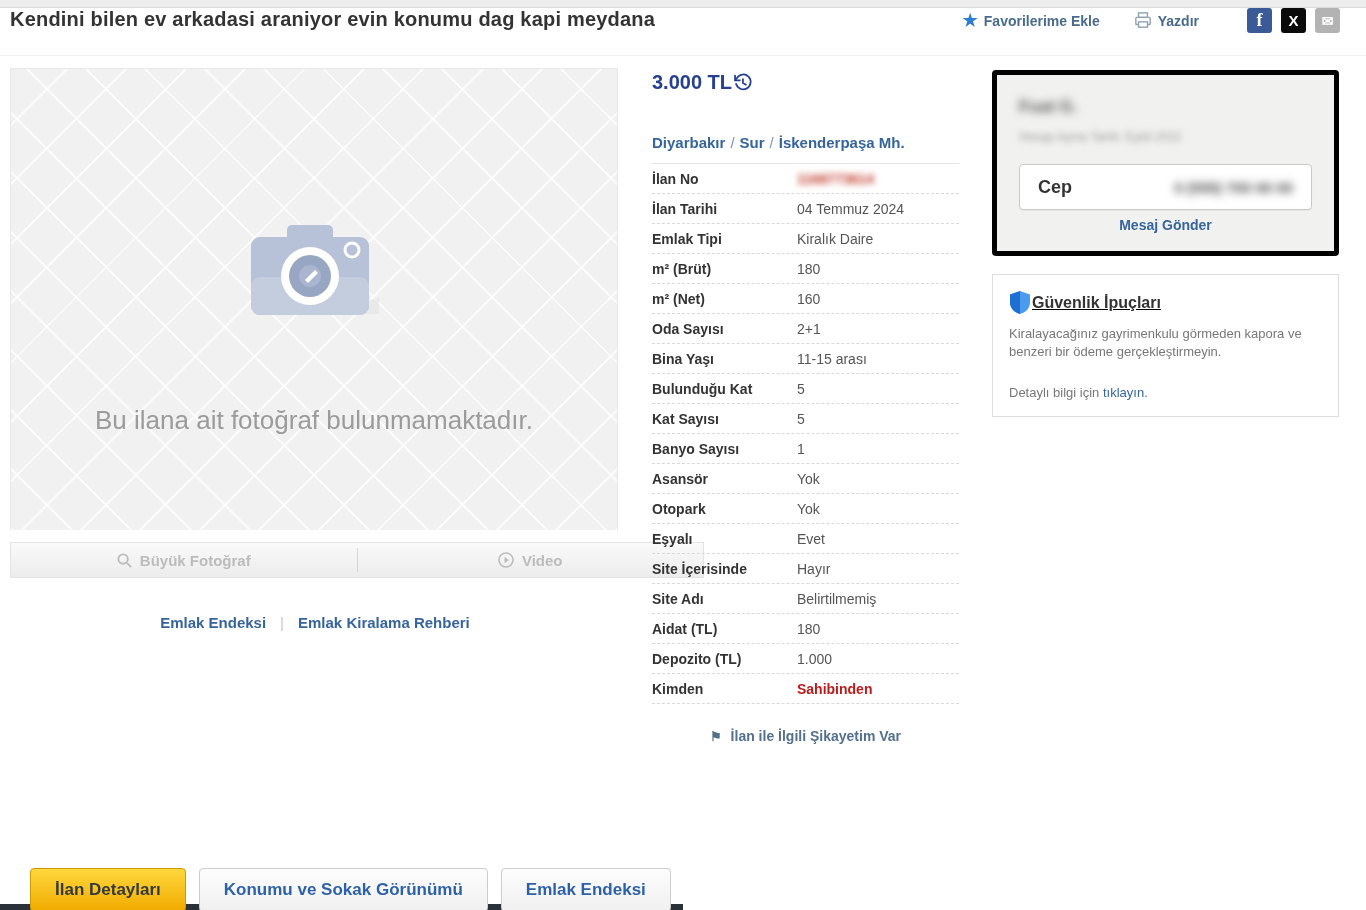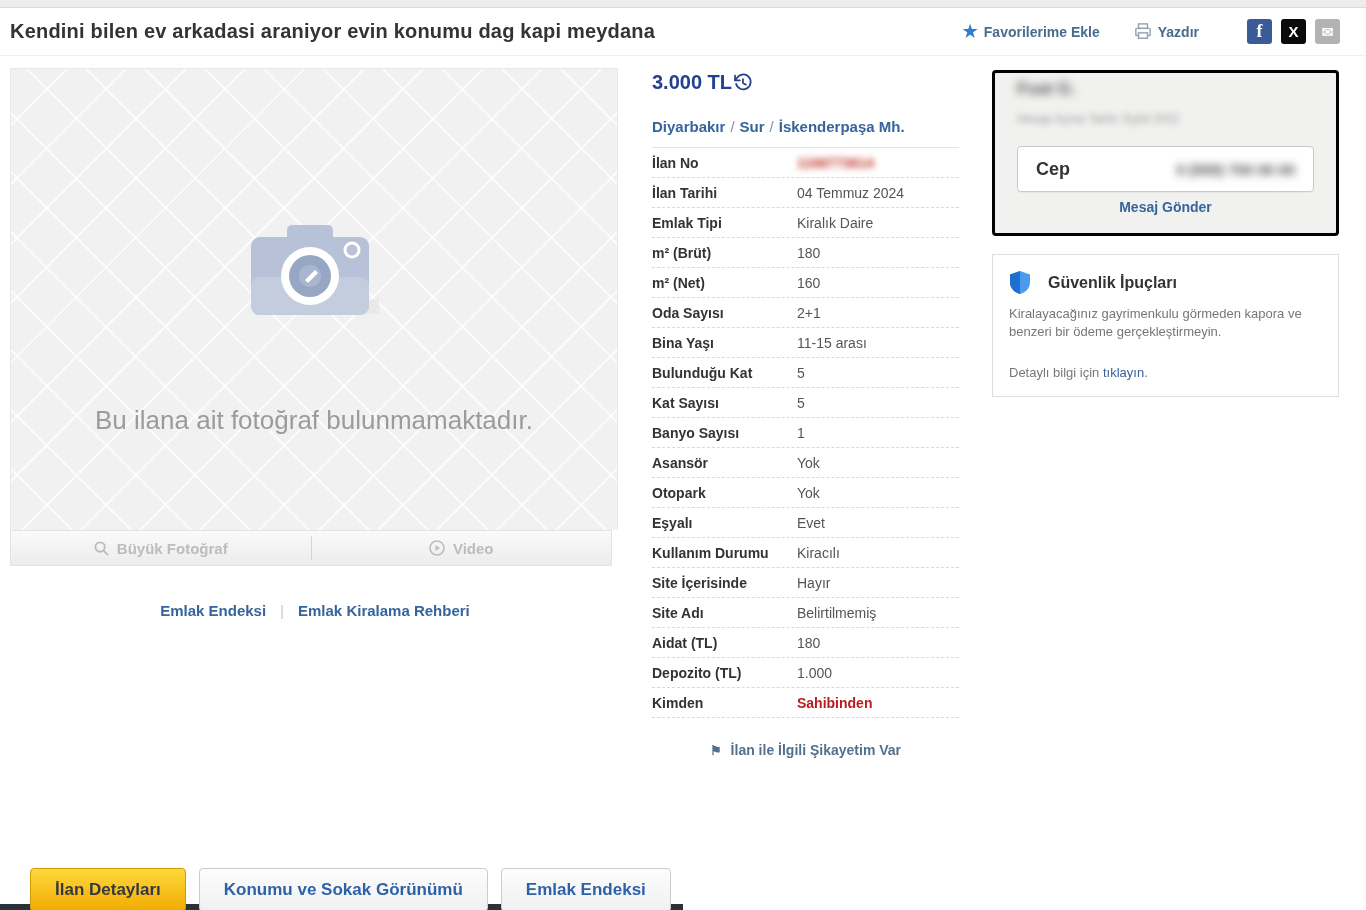--- a/index.html
+++ b/index.html
@@ -6,21 +6,21 @@
   html,body { background:#fff; }
   body { font-family:"Liberation Sans", sans-serif; }
   .screen { position:relative; width:1366px; height:910px; background:#fff; overflow:hidden; }
 
   
   .top-strip { position:absolute; top:0; left:0; width:1366px; height:8px;
                background:#ededed; border-bottom:1px solid #dcdcdc; }
 
   
   header { position:absolute; top:8px; left:0; width:1366px; height:48px;
-           display:flex; align-items:center; justify-content:space-between;
+           display:flex; align-items:flex-start; justify-content:space-between;
            padding:0 26px 0 10px; border-bottom:1px solid #f0f0f0; }
   h1.title { font-size:20px; font-weight:bold; color:#333; letter-spacing:.2px; }
   .header-actions { display:flex; align-items:center; gap:34px; }
   .action { display:flex; align-items:center; gap:6px; font-size:14px; font-weight:600;
             color:#4a6b8c; cursor:pointer; text-decoration:none; }
   .star { color:#2d7ecf; font-size:17px; line-height:1; }
   .social { display:flex; align-items:center; gap:9px; margin-left:14px; }
   .tile { width:25px; height:25px; border-radius:3px; display:flex; align-items:center;
           justify-content:center; color:#fff; font-weight:bold; cursor:pointer; text-decoration:none; }
   .tile.fb { background:#3a5a98; font-family:"Liberation Serif", serif; font-size:18px; }
@@ -30,63 +30,63 @@
   
   .gallery { position:absolute; top:68px; left:10px; width:610px; }
   .photo-box { position:relative; width:608px; height:462px; border:1px solid #e8e8e8; border-bottom:none;
      background:
        repeating-linear-gradient(45deg,  rgba(255,255,255,.75) 0 2px, rgba(255,255,255,0) 2px 42px),
        repeating-linear-gradient(-45deg, rgba(255,255,255,.75) 0 2px, rgba(255,255,255,0) 2px 42px),
        #f1f1f1; }
   .camera-wrap { position:absolute; top:150px; left:50%; transform:translateX(-50%); }
   .no-photo-text { position:absolute; top:336px; width:100%; text-align:center;
                    font-size:26px; color:#9b9b9b; }
-  .photo-footer { display:flex; width:602px; height:36px; border:1px solid #e3e3e3;
-                  background:linear-gradient(#fafafa,#ececec); }
+  .photo-footer { display:flex; width:694px; height:36px; border:1px solid #e3e3e3;
+                  background:linear-gradient(#fafafa,#ececec);margin-top:12px; }
   .photo-footer .half { flex:1; display:flex; align-items:center; justify-content:center; gap:8px;
                   color:#bcbcbc; font-size:15px; font-weight:bold; cursor:pointer; }
   .photo-footer .divider { width:1px; background:#d5d5d5; margin:5px 0; }
   .gallery-links { margin-top:36px; display:flex; justify-content:center; align-items:center; gap:14px;
                    font-size:15px; font-weight:600; }
   .gallery-links a { color:#36649c; text-decoration:none; cursor:pointer; }
   .gallery-links .sep { color:#c9c9c9; font-weight:normal; }
 
   
   .details-col { position:absolute; top:68px; left:652px; width:307px; }
   .price-row { display:flex; align-items:center; padding-top:3px; }
   .price { font-size:20px; font-weight:bold; color:#25408f; }
-  .breadcrumb { margin-top:24px; font-size:15px; font-weight:600; color:#36649c; }
+  .breadcrumb { margin-top:40px; font-size:15px; font-weight:600; color:#36649c; }
   .breadcrumb a { color:#36649c; text-decoration:none; cursor:pointer; }
   .breadcrumb .bsep { color:#7d93ad; padding:0 5px; font-weight:normal; }
   .details-table { margin-top:12px; border-top:1px solid #e5e5e5; }
   .detail-row { display:flex; align-items:center; height:30px; border-bottom:1px dashed #d9d9d9;
                 font-size:14px; }
   .detail-label { width:145px; font-weight:bold; color:#333; }
   .detail-value { color:#555; }
   .detail-value.red { color:#b91c1c;font-weight:bold; }
   .detail-value.blurred-red { color:#c0392b; font-weight:600; filter:blur(3px); }
   .complaint { margin-top:24px; display:flex; justify-content:center; align-items:center; gap:9px;
                font-size:14px; font-weight:600; color:#53718c; cursor:pointer; text-decoration:none; }
   .flag { font-size:13px; color:#53718c; }
 
   
   .right-col { position:absolute; top:70px; left:992px; width:347px; }
-  .seller-card { background:#f1f1f0; border:3px solid #000000; border-radius:4px;
-                 padding:6px 22px 18px; }
+  .seller-card { background:#f1f1f0; border:5px solid #000000; border-radius:4px;
+                 padding:22px 22px 18px; }
   .seller-name { font-size:17px; font-weight:bold; color:#555; filter:blur(4px); }
   .seller-sub  { margin-top:13px; font-size:12px; color:#9a9a9a; filter:blur(3px); }
   .phone-btn { margin-top:20px; height:46px; background:#fff; border:1px solid #c9c9c9; border-radius:4px;
                display:flex; align-items:center; justify-content:space-between; padding:0 18px;
                cursor:pointer; box-shadow:0 1px 1px rgba(0,0,0,.04); }
   .phone-label { font-size:18px; font-weight:bold; color:#333; }
   .phone-number { font-size:15px; font-weight:bold; color:#444; filter:blur(4px); }
   .message-link { display:block; margin-top:7px; text-align:center; font-size:14px; font-weight:600;
                   color:#36649c; text-decoration:none; cursor:pointer; }
   .safety-card { margin-top:18px; background:#fff; border:1px solid #ddd; padding:15px 16px 16px; }
-  .safety-head { display:flex; align-items:center; gap:17px; }
+  .safety-head { display:flex; align-items:center; gap:1px;text-decoration:underline; }
   .safety-title { font-size:16px; font-weight:bold; color:#333; }
   .safety-body { margin-top:10px; font-size:13px; color:#777; line-height:1.4; }
   .safety-more { margin-top:24px; font-size:13px; color:#777; }
   .safety-more a { color:#36649c; text-decoration:none; cursor:pointer; }
 
   
   .tabs { position:absolute; top:868px; left:30px; display:flex; gap:13px; }
   .tab { height:44px; border-radius:4px; display:flex; align-items:center; justify-content:center;
          font-size:17px; font-weight:bold; cursor:pointer; padding:0 24px; }
   .tab.active { background:linear-gradient(#ffd83d,#f1ab00); border:1px solid #cf9a00; color:#33393f; }
@@ -235,24 +235,20 @@
         </div>
         <div class="detail-row">
           <span class="detail-label">Otopark</span>
           <span class="detail-value">Yok</span>
         </div>
         <div class="detail-row">
           <span class="detail-label">Eşyalı</span>
           <span class="detail-value">Evet</span>
         </div>
         <div class="detail-row">
-          <span class="detail-label">Kullanım Durumu</span>
-          <span class="detail-value">Kiracılı</span>
-        </div>
-        <div class="detail-row">
           <span class="detail-label">Site İçerisinde</span>
           <span class="detail-value">Hayır</span>
         </div>
         <div class="detail-row">
           <span class="detail-label">Site Adı</span>
           <span class="detail-value">Belirtilmemiş</span>
         </div>
         <div class="detail-row">
           <span class="detail-label">Aidat (TL)</span>
           <span class="detail-value">180</span>

